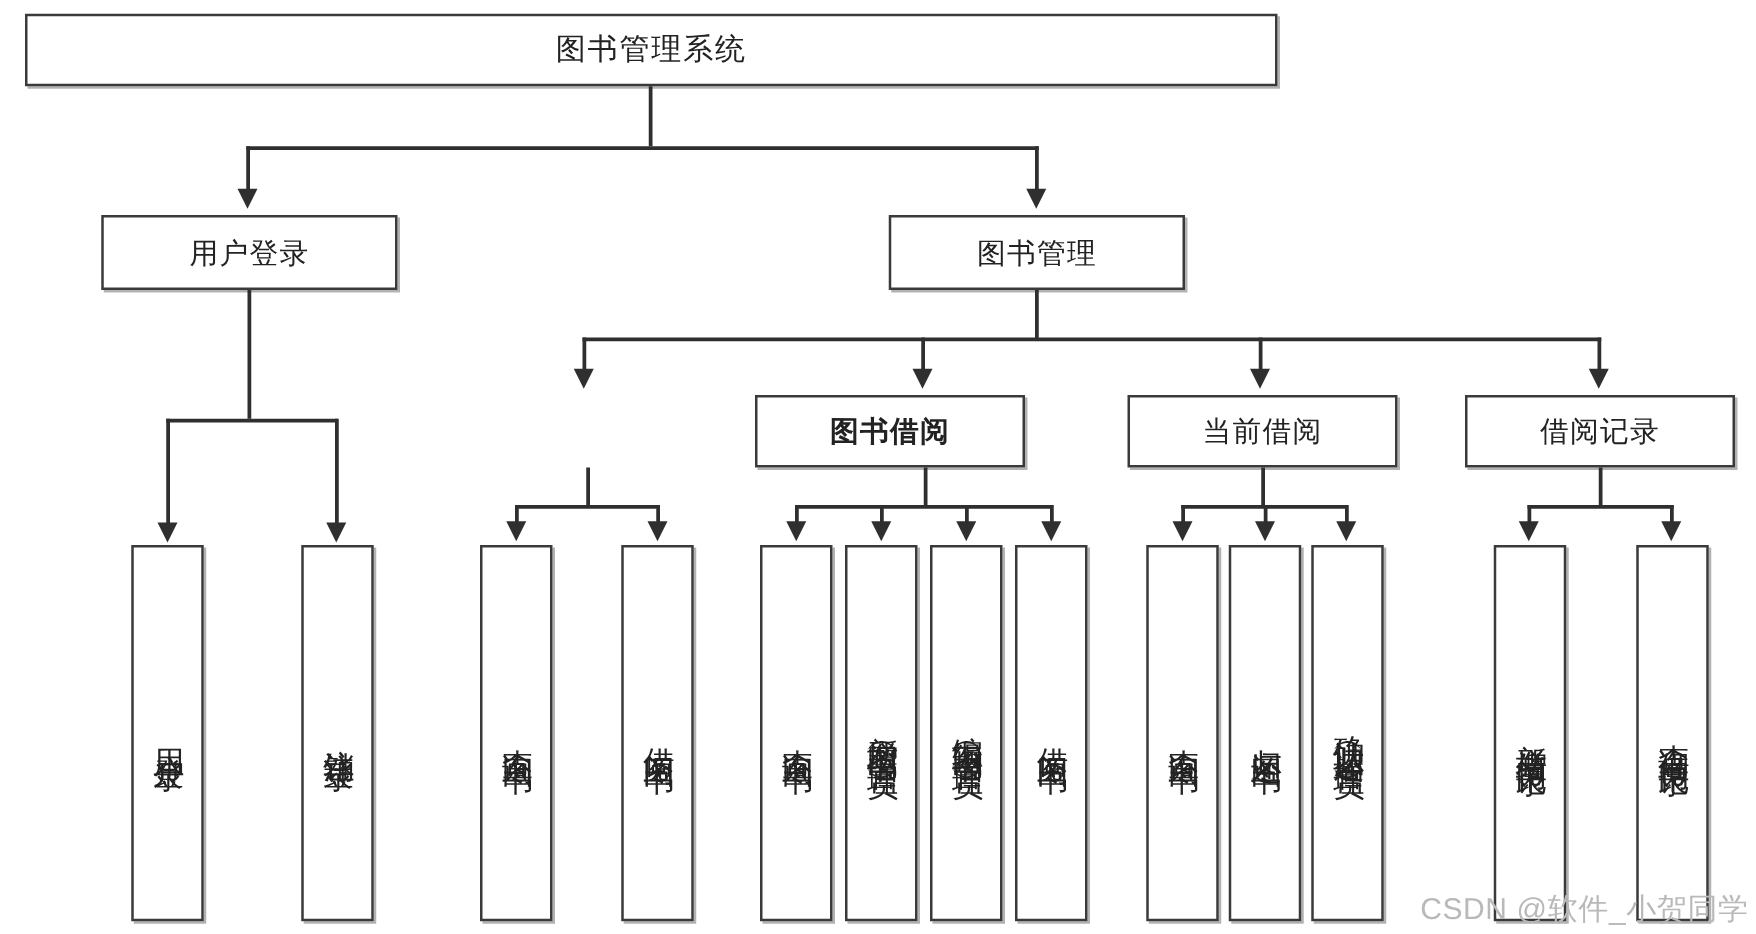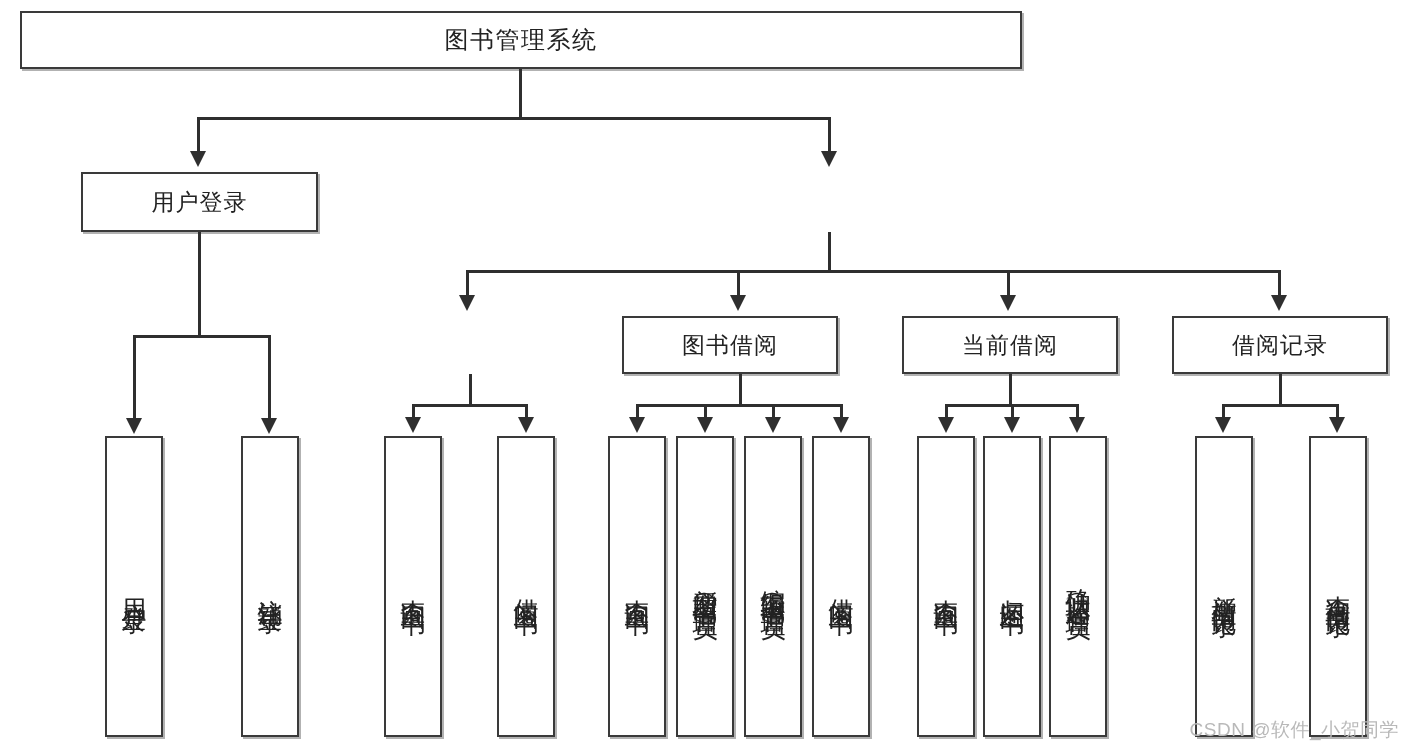--- a/index.html
+++ b/index.html
@@ -70,21 +70,21 @@
     height: 0;
     border-left: 8px solid transparent;
     border-right: 8px solid transparent;
     border-top: 16px solid #2f2f2f;
   }
   
   #watermark {
     position: absolute;
     right: 6px;
     bottom: 4px;
-    font-size: 19px;
+    font-size: 24px;
     color: #b9b9b9;
     letter-spacing: 0.5px;
     white-space: nowrap;
     pointer-events: none;
   }
 </style>
 </head>
 <body>
 
 <div id="canvas">
@@ -99,40 +99,43 @@
 
   <div class="edge vline" style="left:197px; top:117px; width:3px; height:36px;"></div>
   <div class="arrow" style="left:190px; top:151px;"></div>
   <div class="edge vline" style="left:828px; top:117px; width:3px; height:36px;"></div>
   <div class="arrow" style="left:821px; top:151px;"></div>
 
   <div class="node h" style="left:81px; top:172px; width:237px; height:60px;">
     <span class="node-label">用户登录</span>
   </div>
 
+  <div class="node h" style="left:711px; top:172px; width:237px; height:60px;">
+    <span class="node-label">图书管理</span>
+  </div>
 
   <div class="edge vline" style="left:198px; top:232px; width:3px; height:103px;"></div>
   <div class="edge hline" style="left:133px; top:335px; width:137px; height:3px;"></div>
   <div class="edge vline" style="left:133px; top:335px; width:3px; height:85px;"></div>
   <div class="arrow" style="left:126px; top:418px;"></div>
   <div class="edge vline" style="left:268px; top:335px; width:3px; height:85px;"></div>
   <div class="arrow" style="left:261px; top:418px;"></div>
 
   <div class="edge vline" style="left:828px; top:232px; width:3px; height:40px;"></div>
   <div class="edge hline" style="left:466px; top:270px; width:815px; height:3px;"></div>
   <div class="edge vline" style="left:466px; top:270px; width:3px; height:27px;"></div>
   <div class="arrow" style="left:459px; top:295px;"></div>
   <div class="edge vline" style="left:737px; top:270px; width:3px; height:27px;"></div>
   <div class="arrow" style="left:730px; top:295px;"></div>
   <div class="edge vline" style="left:1007px; top:270px; width:3px; height:27px;"></div>
   <div class="arrow" style="left:1000px; top:295px;"></div>
   <div class="edge vline" style="left:1278px; top:270px; width:3px; height:27px;"></div>
   <div class="arrow" style="left:1271px; top:295px;"></div>
 
-  <div class="node h" style="left:622px; top:316px; width:216px; height:58px;">
+  <div class="node h" style="left:604px; top:316px; width:216px; height:58px;font-weight:bold;">
     <span class="node-label">图书借阅</span>
   </div>
   <div class="node h" style="left:902px; top:316px; width:216px; height:58px;">
     <span class="node-label">当前借阅</span>
   </div>
   <div class="node h" style="left:1172px; top:316px; width:216px; height:58px;align-items:center;">
     <span class="node-label">借阅记录</span>
   </div>
 
   <div class="edge vline" style="left:469px; top:374px; width:3px; height:32px;"></div>

